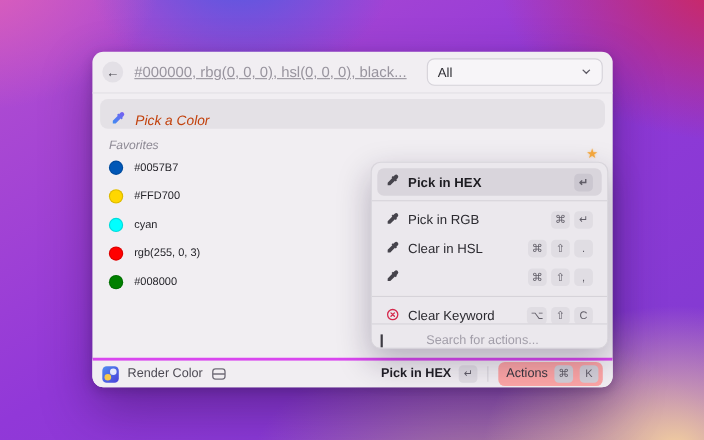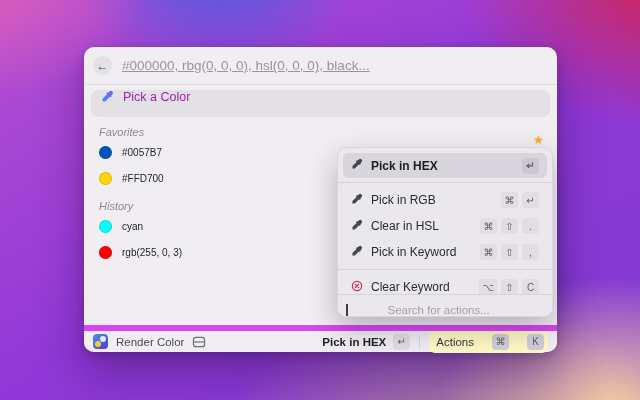--- a/index.html
+++ b/index.html
@@ -40,22 +40,22 @@
   .filter-dd {
     flex:0 0 auto; width:160px; height:25px; border:1px solid #d5d2d9;
     border-radius:7px; background:#f7f5f8; display:flex; align-items:center;
     padding:0 9px; font-size:12px; color:#2c2b31;
   }
   .filter-dd .dd-label { flex:1; }
 
   
   .command-row {
     margin:5px 7px 0; height:27px; background:#e4e1e6; border-radius:7px;
-    display:flex; align-items:flex-start; gap:9px; padding:0 10px;
-    font-size:12.5px; color:#a21caf;
+    display:flex; align-items:flex-end; gap:9px; padding:0 10px;
+    font-size:12.5px; color:#c2410c;font-style:italic;
   }
 
   .section-title {
     margin-top:8px; height:14px; line-height:14px; padding-left:15px;
     font-size:11px; color:#8d8994;font-style:italic;
   }
   .color-row {
     height:26px; display:flex; align-items:center; gap:10px; padding:0 15px;
     font-size:10px; color:#26252b;
   }
@@ -89,36 +89,36 @@
     position:absolute; left:0; right:0; bottom:0; height:22px;
     background:#ebe8ed; border-top:1px solid #d6d3d9;
     display:flex; align-items:flex-end; padding:0 8px;gap:37px;
   }
   .caret { width:1.5px; height:12px; background:#3d3b43; margin-right:3px; }
   .search-ph-sm { font-size:11.5px; color:#a29ea9; }
 
   
   .win-footer {
     position:absolute; left:0; right:0; bottom:0; height:27px;
-    border-top:6px solid #d946ef; border-radius:0 0 10px 10px;
+    border-top:3px solid #d946ef; border-radius:0 0 10px 10px;
     display:flex; align-items:center; padding:0 9px; background:#f1eef2;
   }
   .app-icon {
     width:15px; height:15px; border-radius:4px; position:relative; overflow:hidden;
     background:linear-gradient(135deg,#4f8df0 0%,#4a3fd9 100%); flex:0 0 auto;
   }
   .app-icon .dot-y { position:absolute; left:2px; bottom:2px; width:6px; height:6px; border-radius:50%; background:#f7c948; }
   .app-icon .dot-w { position:absolute; right:2px; top:2px; width:6px; height:6px; border-radius:50%; background:rgba(255,255,255,.85); }
   .app-name { margin-left:8px; font-size:11.5px; color:#4d4a54; }
   .win-glyph { margin-left:8px; display:flex; align-items:center; }
   .footer-right { margin-left:auto; display:flex; align-items:center; gap:7px; }
   .primary-action { font-size:11.5px; font-weight:bold; color:#201f25; }
   .foot-sep { width:1px; height:14px; background:#d8d5db; margin:0 2px; }
   .actions-pill {
-    display:flex; align-items:center; gap:18px; background:#fef9c3;
+    display:flex; align-items:center; gap:6px; background:#fca5a5;
     border-radius:6px; padding:3px 4px;
   }
   .actions-pill .pill-label { font-size:11.5px; color:#38363e; padding-left:3px; }
   .actions-pill .key { background:#d2cfd7; }
 
   .star {
     position:absolute; left:533px; top:133px; z-index:6;
     color:#f2a53c; font-size:12px; text-shadow:0 0 2px rgba(242,165,60,.6);
   }
 </style>
@@ -127,20 +127,28 @@
 
 <div class="stage">
 
   <div class="window">
 
     <div class="win-header">
       <div class="back-btn">
         <span>←</span>
       </div>
       <div class="search-ph">#000000, rbg(0, 0, 0), hsl(0, 0, 0), black...</div>
+      <div class="filter-dd">
+        <span class="dd-label">All</span>
+        <span>
+          <svg width="10" height="10" viewBox="0 0 12 12" fill="none" stroke="#5f5c66" stroke-width="1.5" stroke-linecap="round">
+              <path d="M2.5 4.5L6 8l3.5-3.5"></path>
+            </svg>
+        </span>
+      </div>
     </div>
 
     <div class="command-row">
       <span>
         <svg width="13" height="13" viewBox="0 0 16 16">
           <defs>
               <linearGradient id="dropGrad" x1="0" y1="1" x2="1" y2="0">
             <stop offset="0" stop-color="#3f8df2"></stop>
                 <stop offset="1" stop-color="#7a5cf0"></stop>
           </linearGradient>
@@ -154,28 +162,31 @@
     <div class="section-title">Favorites</div>
     <div class="color-row">
       <span class="swatch" style="background: rgb(0, 87, 183);"></span>
       <span>#0057B7</span>
     </div>
     <div class="color-row">
       <span class="swatch" style="background: rgb(255, 215, 0);"></span>
       <span>#FFD700</span>
     </div>
 
-    <div class="section-title">History</div>
     <div class="color-row">
       <span class="swatch" style="background: rgb(0, 255, 255);"></span>
       <span>cyan</span>
     </div>
     <div class="color-row">
       <span class="swatch" style="background: rgb(255, 0, 0);"></span>
       <span>rgb(255, 0, 3)</span>
+    </div>
+    <div class="color-row">
+      <span class="swatch" style="background: rgb(0, 128, 0);"></span>
+      <span>#008000</span>
     </div>
 
     <div class="popup">
       <div class="popup-list">
 
         <div class="menu-row selected">
           <span>
             <svg width="12" height="12" viewBox="0 0 16 16">
                 <path fill="#46444c" d="M14.1 1.9a2.6 2.6 0 0 0-3.7 0L8.9 3.4l-.7-.7-1.6 1.6.9.9-5.6 5.6v3.2h3.2l5.6-5.6.9.9 1.6-1.6-.7-.7 1.5-1.5a2.6 2.6 0 0 0 0-3.6z"></path>
               </svg>
@@ -217,21 +228,20 @@
             <span class="key">.</span>
           </span>
         </div>
 
         <div class="menu-row">
           <span>
             <svg width="12" height="12" viewBox="0 0 16 16">
                 <path fill="#46444c" d="M14.1 1.9a2.6 2.6 0 0 0-3.7 0L8.9 3.4l-.7-.7-1.6 1.6.9.9-5.6 5.6v3.2h3.2l5.6-5.6.9.9 1.6-1.6-.7-.7 1.5-1.5a2.6 2.6 0 0 0 0-3.6z"></path>
               </svg>
           </span>
-          <span>Pick in Keyword</span>
           <span class="grow"></span>
           <span class="keys">
             <span class="key">⌘</span>
             <span class="key">⇧</span>
             <span class="key">,</span>
           </span>
         </div>
 
         <div class="menu-divider"></div>
 

